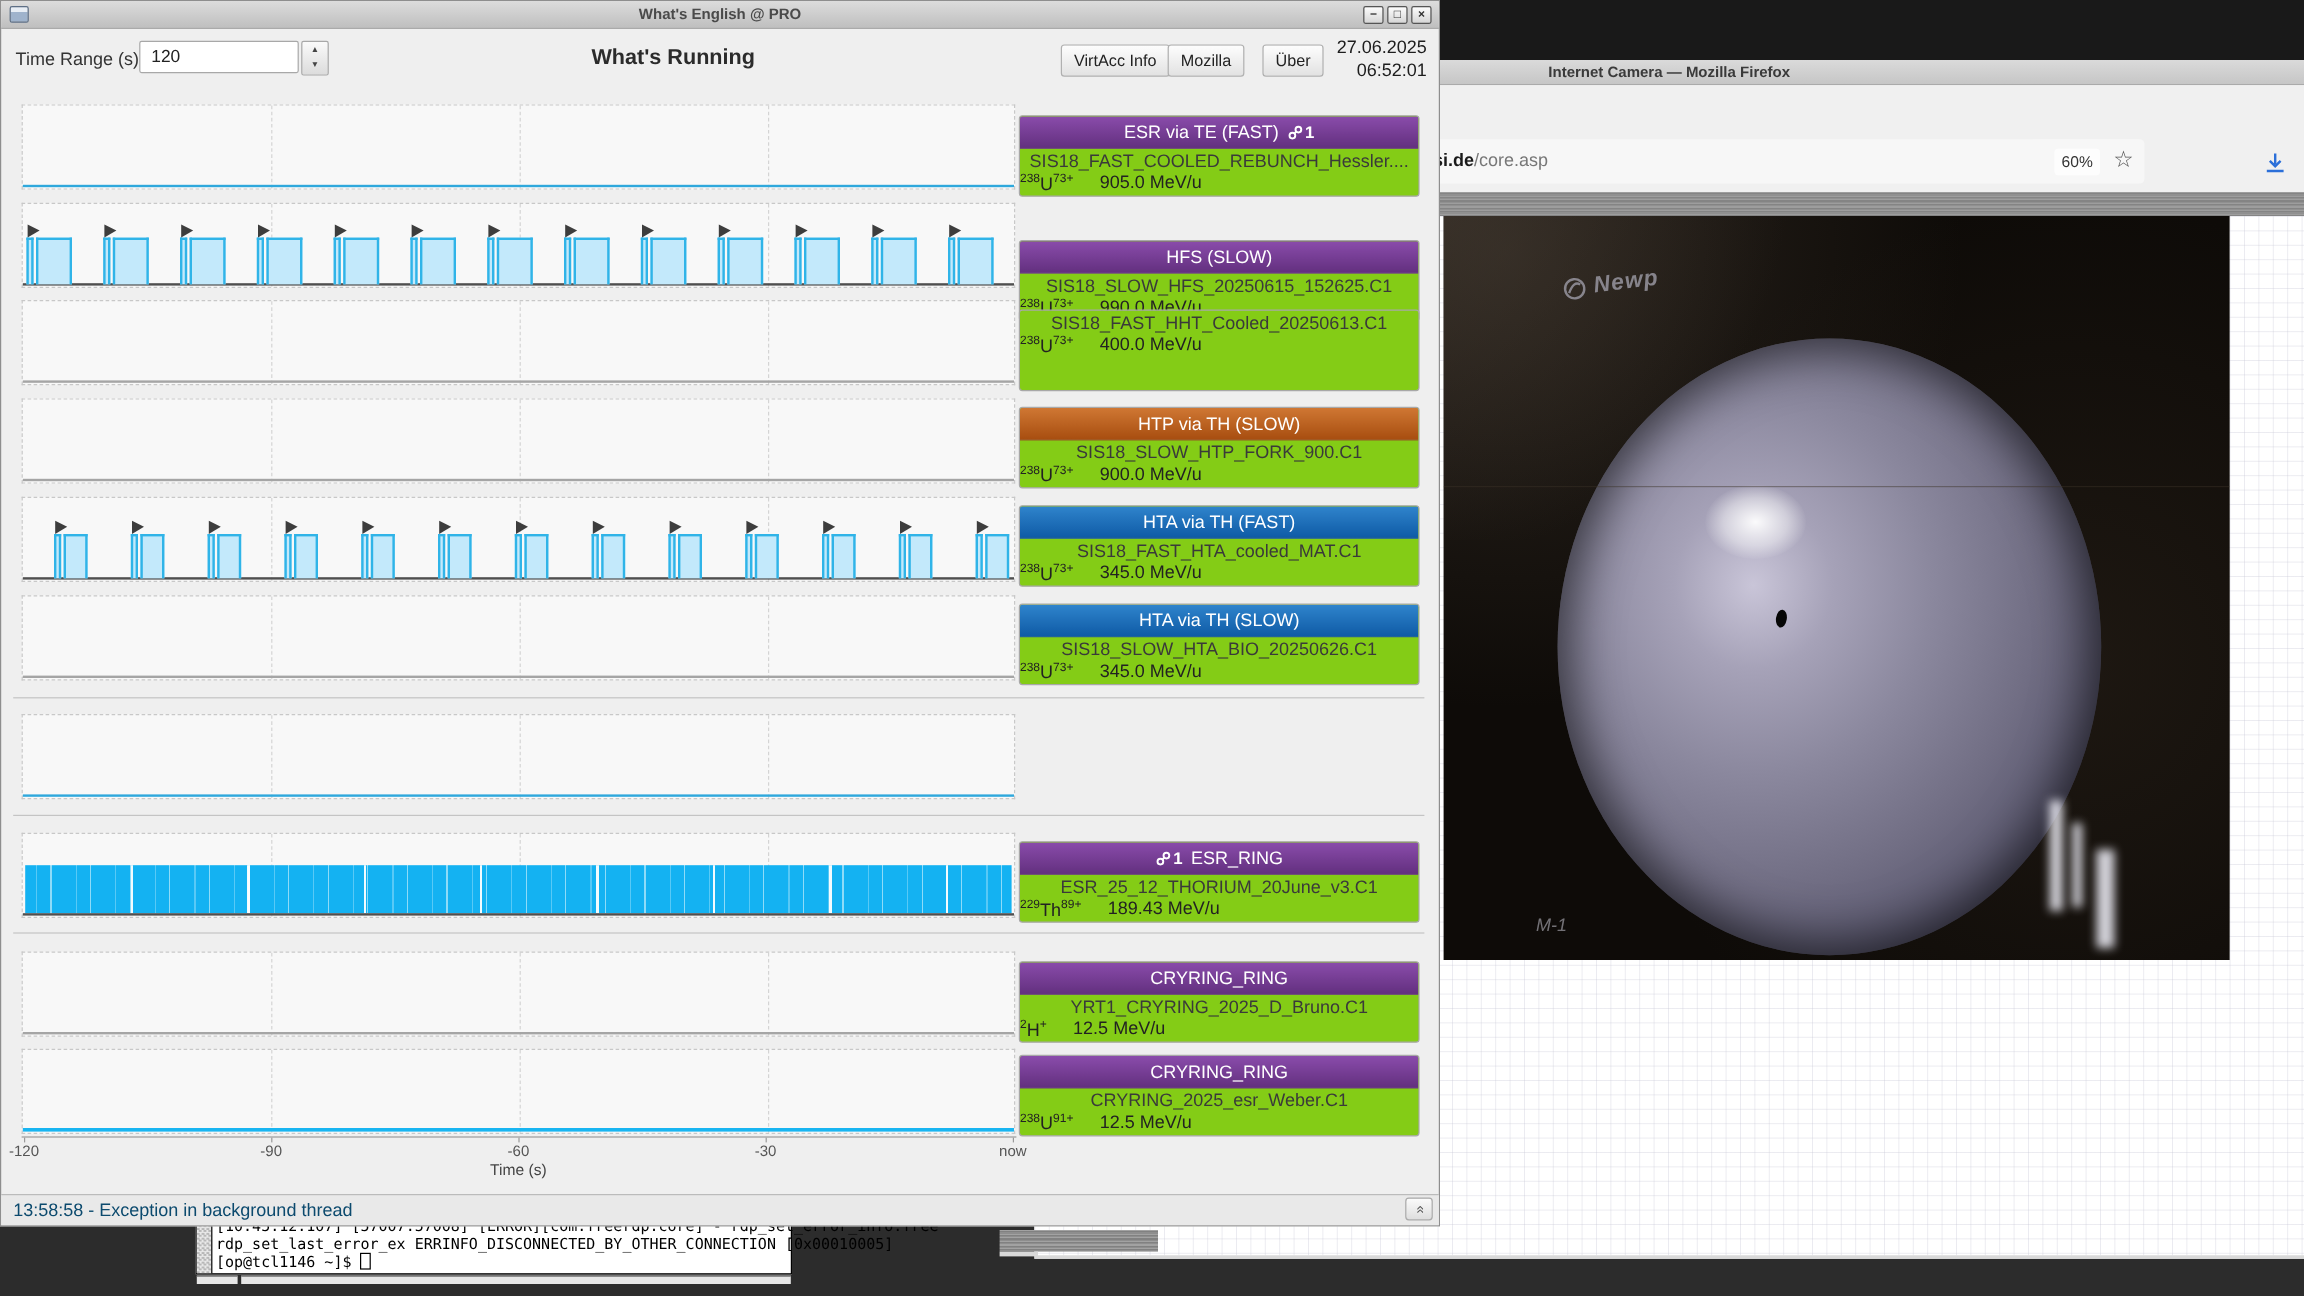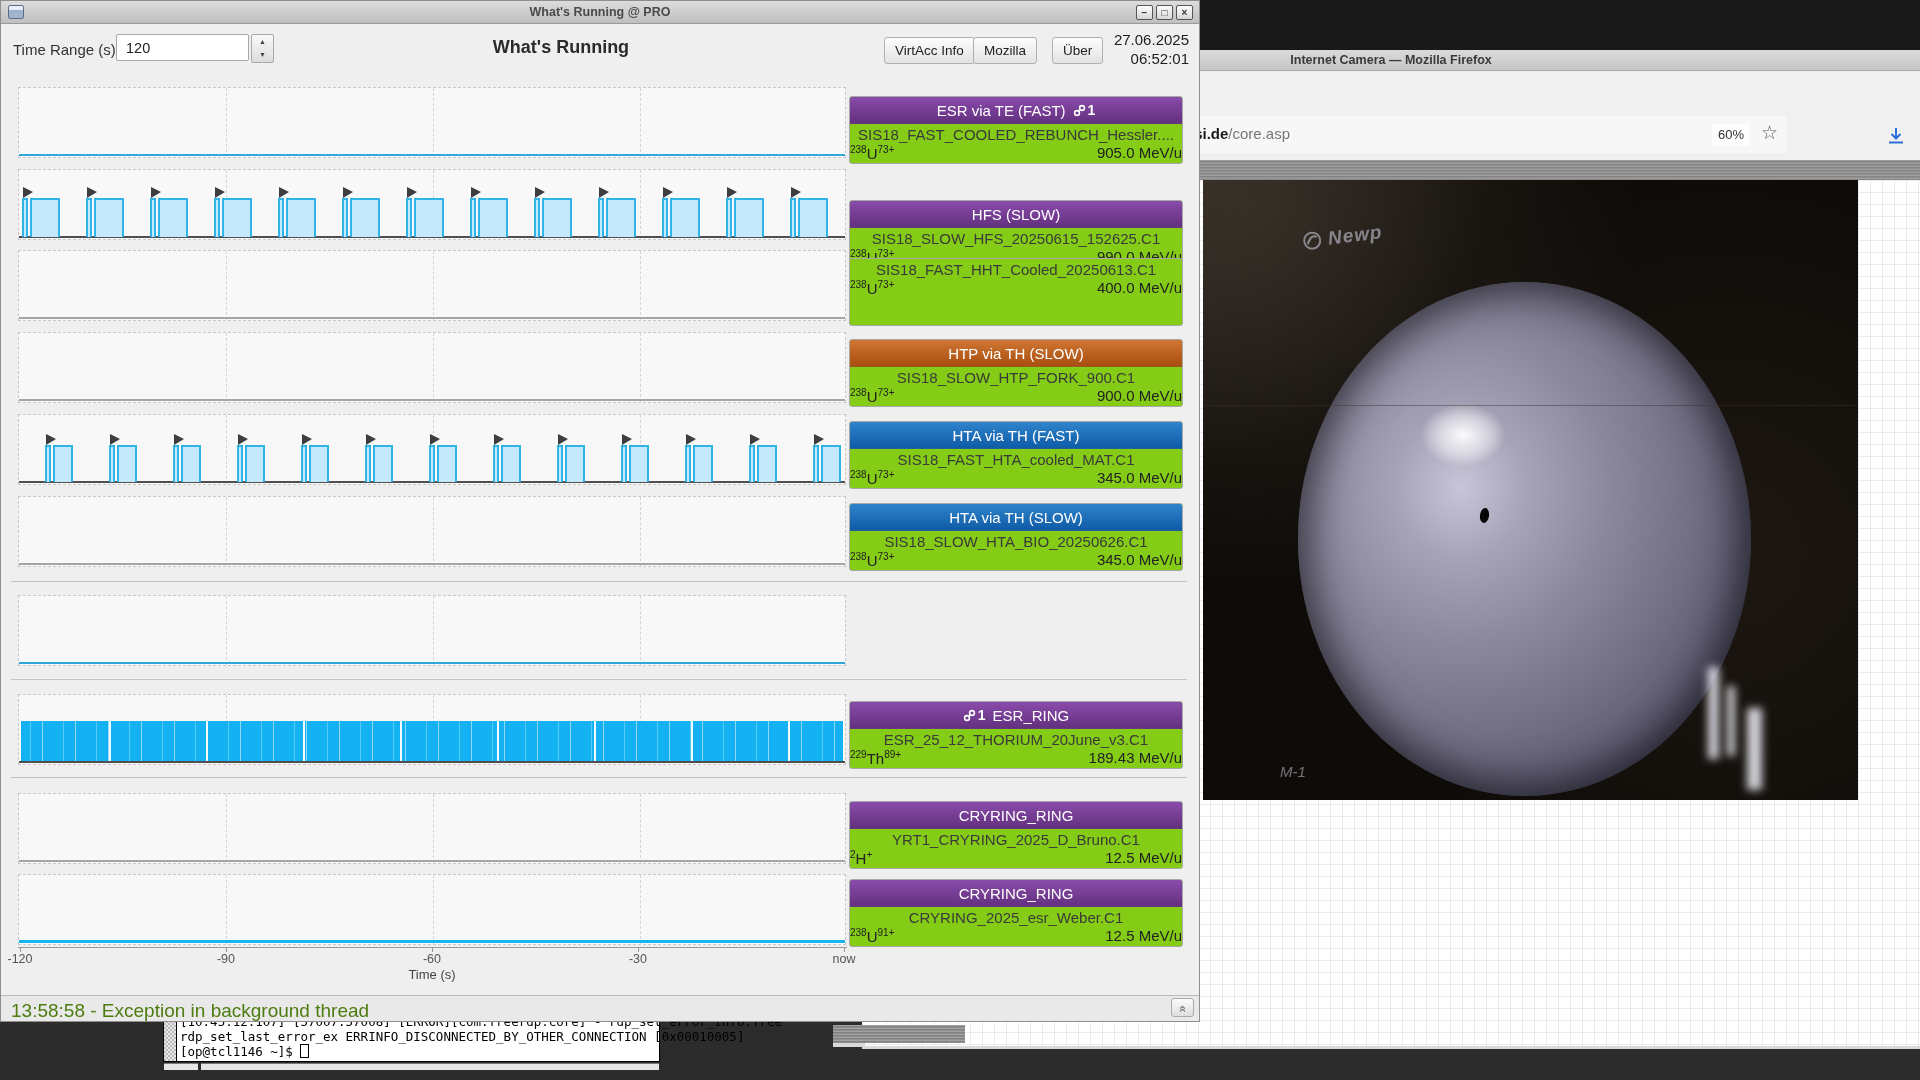--- a/index.html
+++ b/index.html
@@ -57,28 +57,28 @@
   .card{left:848px;width:334px;height:68px;background:#84cc16;border:1px solid #a8a8a8;border-radius:3px;
     box-sizing:border-box;overflow:hidden;}
   .card-head{height:26px;display:flex;align-items:center;justify-content:center;gap:7px;
     color:#fff;font-size:15px;border-bottom:1px solid rgba(0,0,0,.25);}
   .head-purple{background:linear-gradient(#8a4cab,#63307f);}
   .head-orange{background:linear-gradient(#edb269,#d3821f);}
   .head-darkorange{background:linear-gradient(#cf7733,#a84e10);}
   .head-blue{background:linear-gradient(#2f84cc,#0f5ba6);}
   .head-gray{background:linear-gradient(#a8a8a8,#787878);}
   .card-pattern{text-align:center;font-size:15px;color:#3a3a3a;margin-top:2px;white-space:nowrap;}
-  .card-ionline{display:flex;justify-content:space-between;gap:22px;font-size:15px;color:#222;margin-top:1px;}
+  .card-ionline{display:flex;justify-content:flex-start;gap:22px;font-size:15px;color:#222;margin-top:1px;}
   .ion sup{font-size:10px;}
   .link-count{font-weight:bold;font-size:14px;}
   .link-wrap{display:flex;align-items:center;gap:2px;}
 
   
   #mw-statusbar{left:0;top:994px;width:1198px;height:26px;background:#e9e9e9;border-top:1px solid #bbb;box-sizing:border-box;}
-  #status-text{left:10px;top:999px;font-size:19px;color:#4d7c0f;}
+  #status-text{left:10px;top:999px;font-size:15px;color:#0c4a6e;}
   #scroll-top-btn{left:1170px;top:997px;width:23px;height:19px;background:linear-gradient(#fbfbfb,#dedede);
     border:1px solid #aaa;border-radius:3px;text-align:center;box-sizing:border-box;}
   #scroll-top-btn span{display:inline-block;transform:rotate(-90deg);font-size:12px;color:#555;line-height:16px;}
 
   
   #black-strip{left:1200px;top:0;width:720px;height:52px;background:#191919;z-index:5;}
   #firefox{left:862px;top:50px;width:1058px;height:996px;z-index:10;background:#ececec;
     border-bottom:3px solid #d9d9d9;box-sizing:content-box;}
   #ff-titlebar{left:0;top:0;width:100%;height:20px;background:linear-gradient(#dadada,#c6c6c6);
     border-bottom:1px solid #aaa;}
@@ -201,21 +201,21 @@
   <div class="abs" id="term-text"><span>[10.45.12.107] [57007.57008] [ERROR][com.freerdp.core] - rdp_set_error_info:free</span>
 <span>rdp_set_last_error_ex ERRINFO_DISCONNECTED_BY_OTHER_CONNECTION [0x00010005]</span>
 <span>[op@tcl1146 ~]$ </span><span class="cursor-box"></span></div>
 </div>
 <div class="abs term-substrip" style="left:164px;width:34px;"></div>
 <div class="abs term-substrip" style="left:201px;width:458px;"></div>
 
 <div class="abs" id="main-window">
   <div class="abs" id="mw-titlebar">
     <div class="abs" id="mw-appicon"></div>
-    <div id="mw-title">What's Running @ PRO</div>
+    <div id="mw-title">What's English @ PRO</div>
     <div class="abs winbtn" style="right:46px;">−</div>
     <div class="abs winbtn" style="right:26px;">□</div>
     <div class="abs winbtn" style="right:6px;">×</div>
   </div>
 
   <div class="abs" id="time-range-label">Time Range (s):</div>
   <div class="abs" id="time-range-input">120</div>
   <div class="abs" id="time-range-spinner">
     <div>▲</div>
     <div>▼</div>

